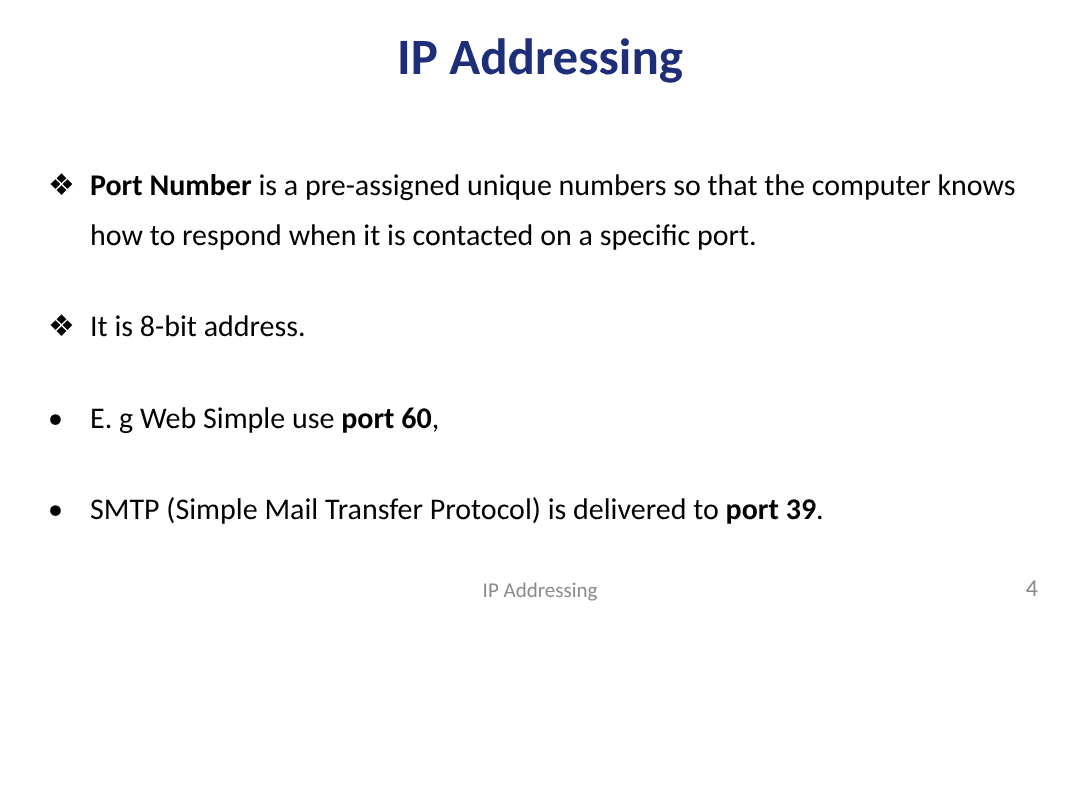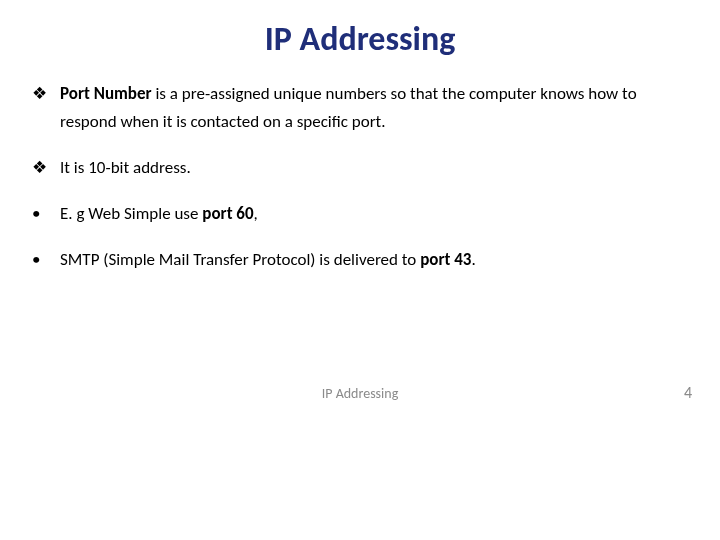--- a/index.html
+++ b/index.html
@@ -28,25 +28,26 @@
     font-weight: bold;
     color: #1F2E79;
   }
   .body {
     position: absolute;
     top: 80px;
     left: 32px;
     right: 40px;
   }
   .item {
-    font-size: 17px;
+    font-size: 20px;
     line-height: 1.65;
     margin-bottom: 18px;
     padding-left: 28px;
     text-indent: -28px;
+    margin-top: 28px;
   }
   .diamond::before {
     content: "❖";
     color: #000000;
     display: inline-block;
     width: 28px;
     text-indent: 0;
   }
   .dot::before {
     content: "•";
@@ -77,24 +78,24 @@
 <body>
 
 <div class="slide">
 
   <div class="title">IP Addressing</div>
 
   <div class="body">
 
     <div class="item diamond"><span class="bold">Port Number</span><span> is a pre-assigned unique numbers so that the computer knows how to respond when it is contacted on a specific port.</span></div>
 
-    <div class="item diamond">It is 10-bit address.</div>
+    <div class="item diamond">It is 8-bit address.</div>
 
     <div class="item dot"><span>E. g  Web Simple use </span><span class="bold">port  60</span><span>,</span></div>
 
-    <div class="item dot"><span>SMTP (Simple Mail Transfer Protocol) is delivered to </span><span class="bold">port 43</span><span>.</span></div>
+    <div class="item dot"><span>SMTP (Simple Mail Transfer Protocol) is delivered to </span><span class="bold">port 39</span><span>.</span></div>
 
   </div>
 
   <div class="footer-center">IP Addressing</div>
   <div class="footer-right">4</div>
 
 </div>
 
 </body></html>

